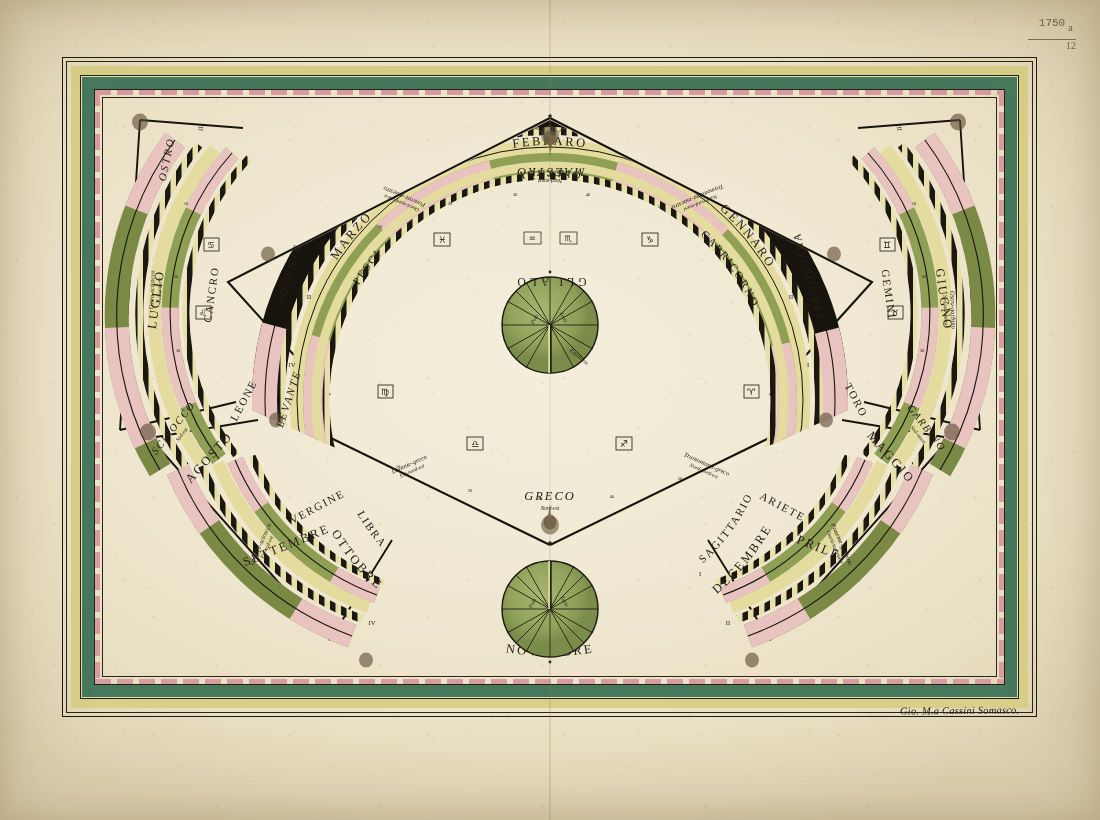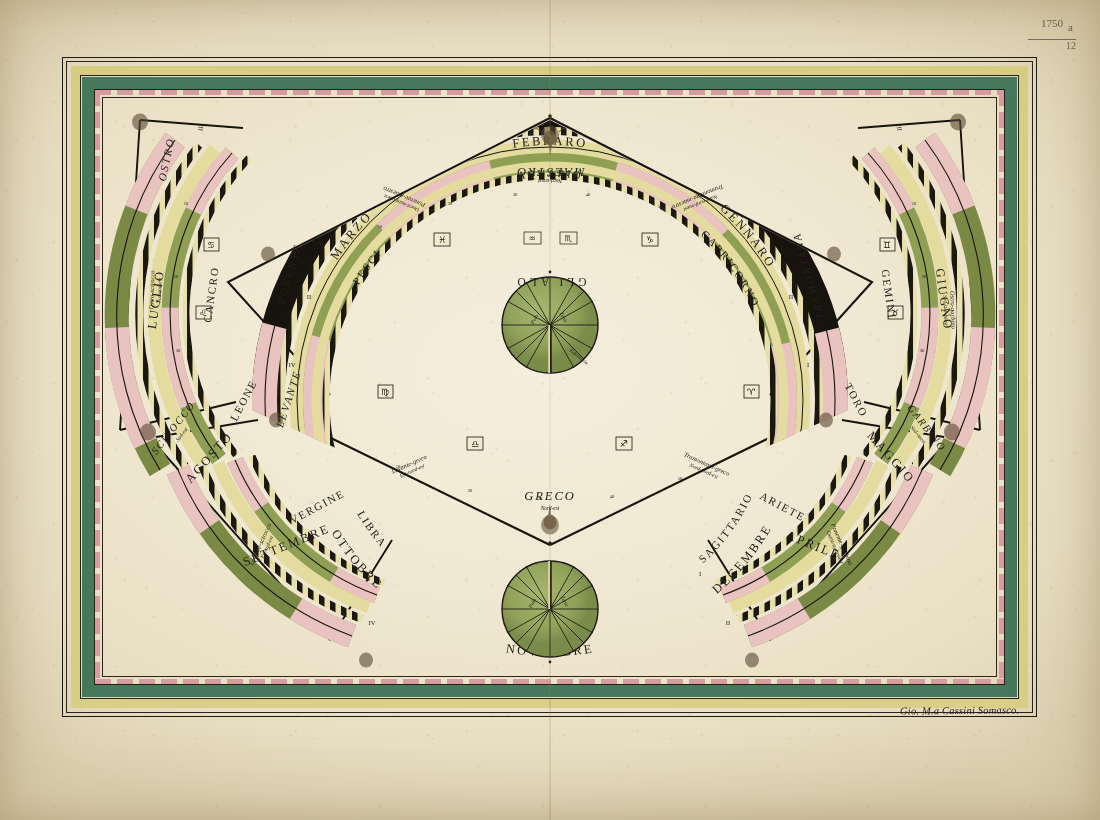--- a/index.html
+++ b/index.html
@@ -56,21 +56,21 @@
   .sm2{font-size:5.4px;font-style:italic;}
   .rom{font-size:6.6px;}
   .tick{font-size:4.6px;fill:#2a251b;}
 
   
   .sig{position:absolute;left:900px;top:705px;font-size:10.5px;font-style:italic;
        color:#2a2418;font-family:"Liberation Serif",serif;letter-spacing:.2px;
        transform:rotate(-.6deg);}
   .pencil{position:absolute;left:1028px;top:18px;width:48px;text-align:center;
        font-family:"Liberation Serif",serif;color:#6b6150;font-size:11px;line-height:1.05;}
-  .pencil .num{display:block;border-bottom:1px solid #7a7060;padding-bottom:9px;}
+  .pencil .num{display:block;border-bottom:1px solid #7a7060;padding-bottom:9px;font-family:Liberation Mono, monospace;}
   .pencil .den{display:block;font-size:10px;padding-top:1px;text-align:right;}
   .pencil .side{position:absolute;left:40px;top:4px;font-size:11px;}
 </style>
 </head>
 <body>
 
 <div id="sheet">
 
   <div class="grain"></div>
 

